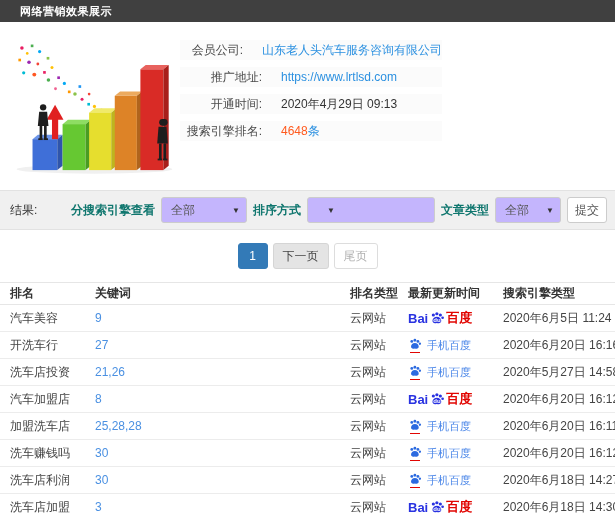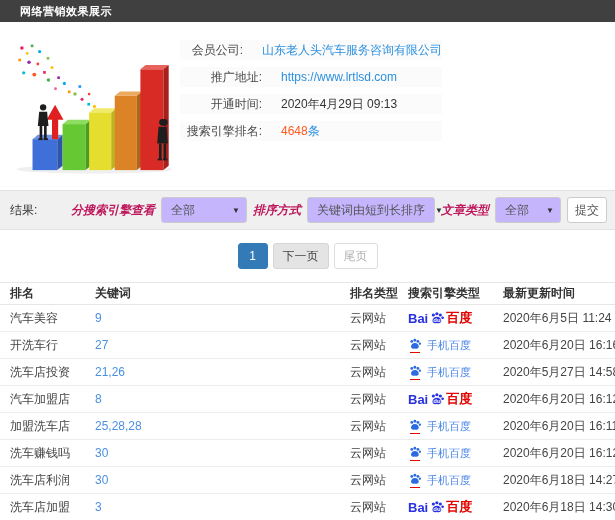--- a/index.html
+++ b/index.html
@@ -21,21 +21,21 @@
   .field-value { margin-left:13px; font-size:12px; color:#333; white-space:nowrap; }
   .field-value.link { color:#2b90e0; cursor:pointer; }
   .rank-num { color:#ff5a1e; }
   .rank-suffix { color:#2b90e0; }
 
   
   .result-bar { height:40px; background:#f0f0f0; border-top:1px solid #e2e2e2;
     border-bottom:1px solid #e2e2e2; display:flex; align-items:center; padding:0 8px 0 10px; }
   .result-label { font-size:12px; color:#333; }
   .filters { margin-left:auto; display:flex; align-items:center; gap:6px; }
-  .filter-label { font-size:12px; font-weight:bold; color:#be185d; white-space:nowrap;font-style:italic; }
+  .filter-label { font-size:12px; font-weight:bold; color:#0f766e; white-space:nowrap; }
   .select { background:#c4b5fd; border:1px solid #ccc; border-radius:3px; height:26px;
     display:flex; align-items:center; padding:0 6px 0 9px; font-size:12px; color:#555;
     cursor:pointer; }
   .select .sel-text { white-space:nowrap; }
   .select .caret { margin-left:10px; font-size:8px; color:#333; }
   .sel-engine { width:86px; justify-content:space-between; }
   .sel-sort   { width:128px; justify-content:space-between; }
   .sel-type   { width:66px;  justify-content:space-between; }
   .submit-btn { background:#fff; border:1px solid #ccc; border-radius:3px; height:26px;
     width:40px; font-size:12px; color:#555; cursor:pointer;
@@ -179,21 +179,20 @@
   <div class="result-bar">
     <span class="result-label">结果:</span>
     <div class="filters">
       <span class="filter-label">分搜索引擎查看</span>
       <div class="select sel-engine">
         <span class="sel-text">全部</span>
         <span class="caret">▼</span>
       </div>
       <span class="filter-label">排序方式</span>
       <div class="select sel-sort">
-        <span class="sel-text">关键词由短到长排序</span>
         <span class="caret">▼</span>
       </div>
       <span class="filter-label">文章类型</span>
       <div class="select sel-type">
         <span class="sel-text">全部</span>
         <span class="caret">▼</span>
       </div>
       <button class="submit-btn">提交</button>
     </div>
   </div>
@@ -202,22 +201,22 @@
     <div class="page-btn active">1</div>
     <div class="page-btn next">下一页</div>
     <div class="page-btn last">尾页</div>
   </div>
 
   <div class="table">
     <div class="t-row t-head">
       <div class="cell">排名</div>
       <div class="cell">关键词</div>
       <div class="cell">排名类型</div>
+      <div class="cell">最新更新时间</div>
       <div class="cell">搜索引擎类型</div>
-      <div class="cell">最新更新时间</div>
     </div>
     <div class="t-body" id="t-body">
   <div class="t-row">
     <div class="cell kw">汽车美容</div>
     <div class="cell rank">9</div>
     <div class="cell rtype">云网站</div>
     <div class="cell">
       <span class="engine pc">
         <span class="bai">Bai</span>
         <span class="paw-box">

